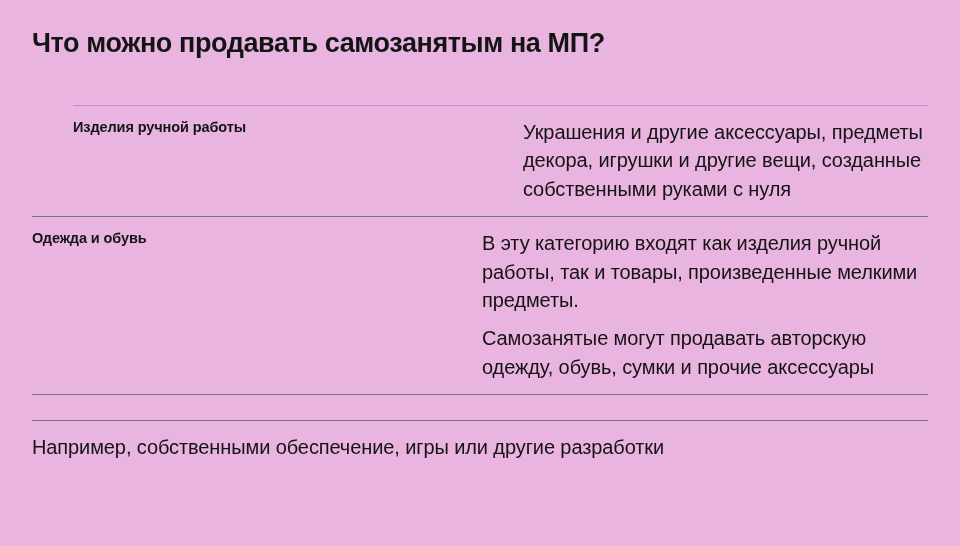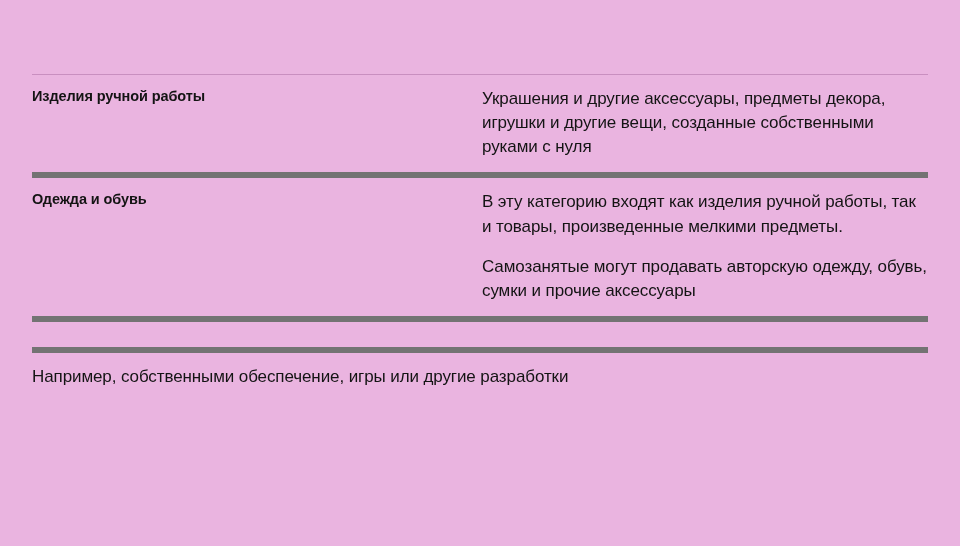--- a/index.html
+++ b/index.html
@@ -30,56 +30,58 @@
     line-height: 1.15;
     margin: 0 0 0 0;
     color: #141414;
   }
   .rows {
     margin-top: 46px;
   }
   .row {
     display: flex;
     align-items: flex-start;
-    border-top: 6px solid #737373;
+    border-top: 1px solid #737373;
     padding-top: 12px;
     padding-bottom: 13px;
   }
   .row:first-child {
     border-top: 1px solid #c98fc0;
+    margin-left: 41px;
   }
   .row-term {
     width: 450px;
     flex: 0 0 450px;
     font-size: 14.5px;
     font-weight: bold;
     line-height: 1.35;
     letter-spacing: -0.1px;
     color: #141414;
     padding-right: 20px;
     box-sizing: border-box;
   }
   .row-desc {
     flex: 1 1 auto;
-    font-size: 17px;
+    font-size: 20px;
     line-height: 1.42;
     letter-spacing: -0.1px;
     color: #141414;
   }
   .row-desc p {
     margin: 0;
   }
   .row-desc p + p {
-    margin-top: 16px;
+    margin-top: 10px;
   }
 </style>
 </head>
 <body>
 
 <div class="slide">
+  <h1 class="slide-title">Что можно продавать самозанятым на МП?</h1>
 
   <div class="rows">
 
     <div class="row">
       <div class="row-term">Изделия ручной работы</div>
       <div class="row-desc">
         <p>Украшения и другие аксессуары, предметы декора, игрушки и другие вещи, созданные собственными руками с нуля</p>
       </div>
     </div>
 

